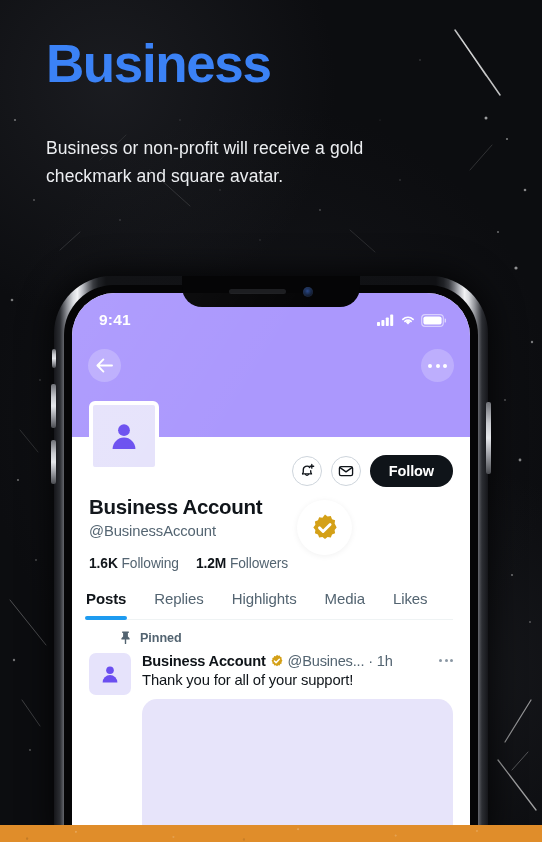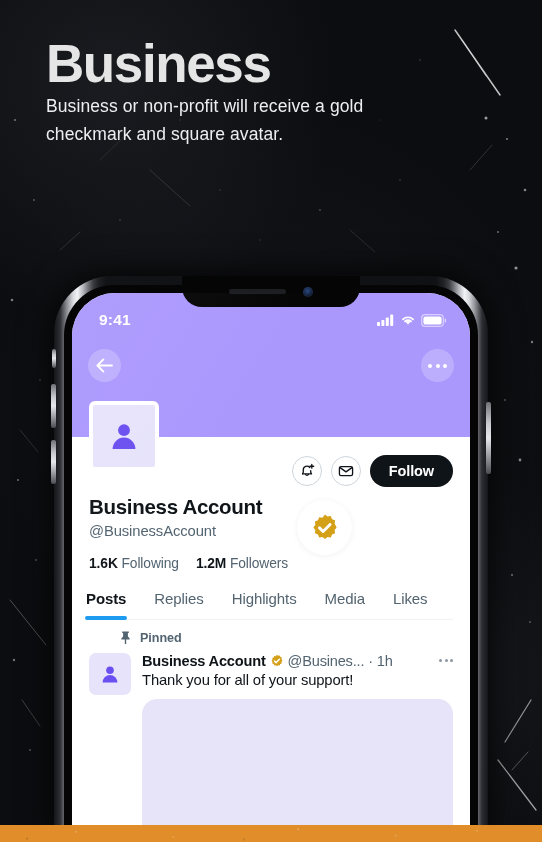--- a/index.html
+++ b/index.html
@@ -33,25 +33,26 @@
   #headline-block {
     position: absolute;
     left: 46px;
     top: 36px;
     width: 440px;
     z-index: 5;
   }
   #page-title {
     font-size: 53px;
     font-weight: 700;
-    color: #e5e5e5;
+    color: #3b82f6;
     letter-spacing: -1.4px;
     line-height: 1.06;
   }
   #page-subtitle {
+    margin-top: 42px;
     font-size: 17.5px;
     line-height: 1.6;
     color: #eceef1;
     font-weight: 400;
     letter-spacing: 0.1px;
     max-width: 390px;
   }
 
   
   #footer-bar {

